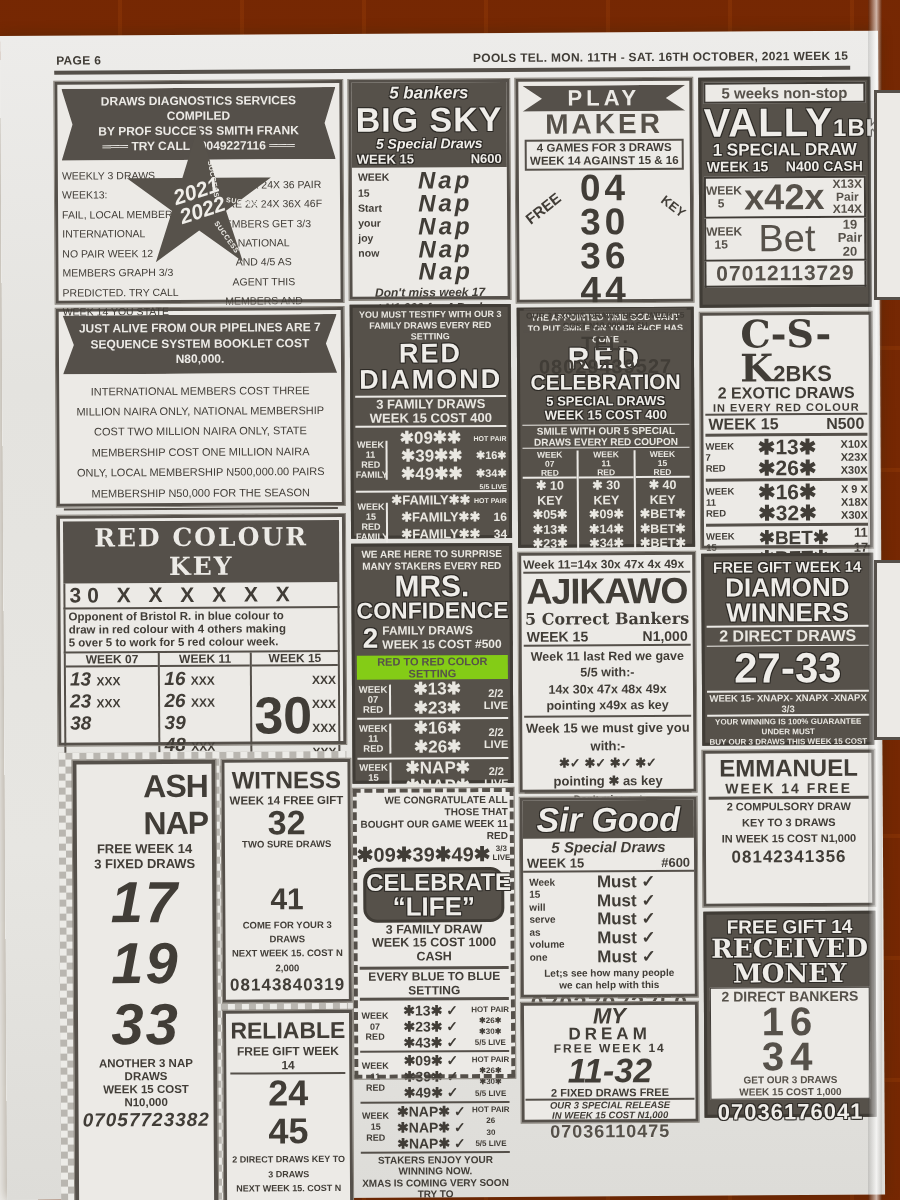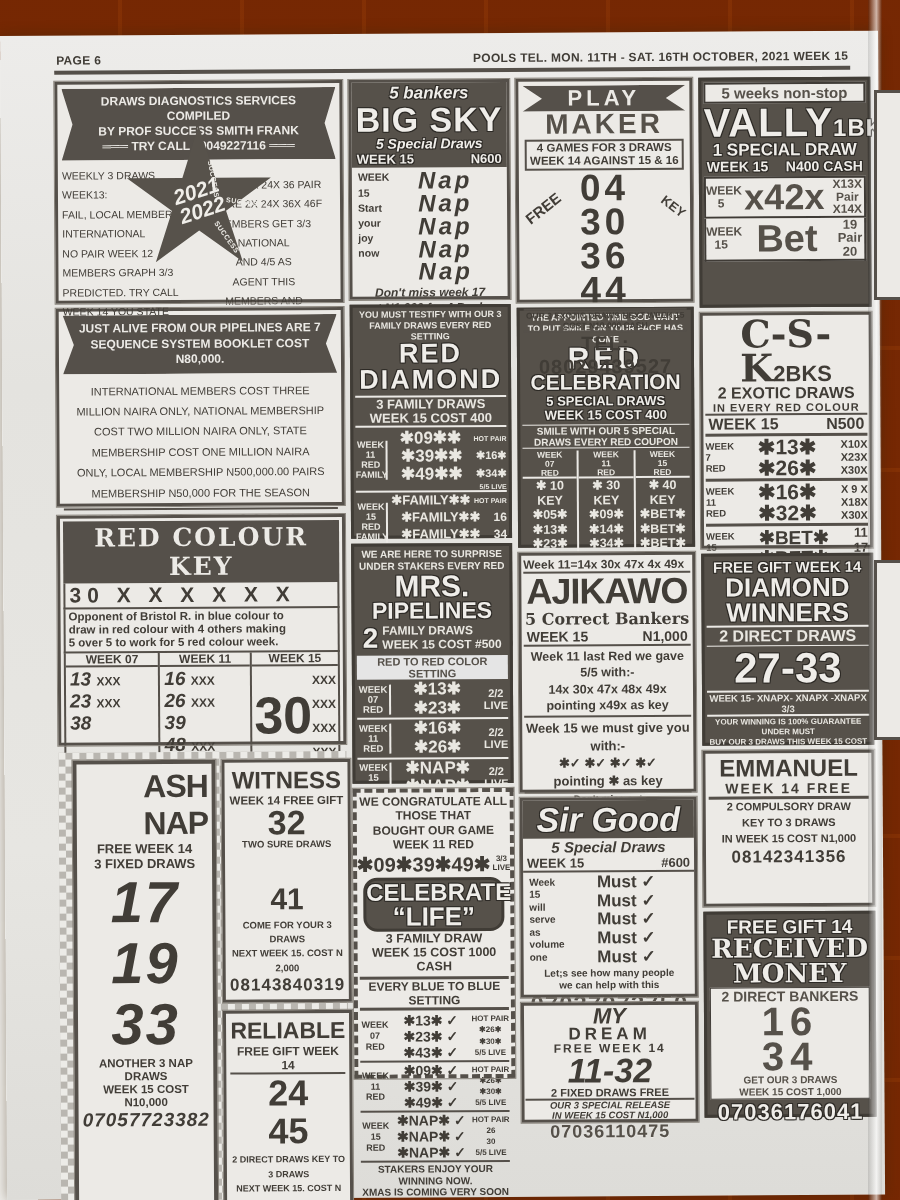--- a/index.html
+++ b/index.html
@@ -267,29 +267,29 @@
           </div>
         </div>
         <div class="ml" style="font-size:9.5px;font-weight:bold;line-height:1.25;margin-top:1px;">YOU MUST EXPERIENCE A BETTER CHANGE
 IN YOUR LIFE EVERY RED COLOUR, BUY
 FROM YOUR AGENT USE IT FOR BET 9JA.</div>
         <div class="phone out" style="font-size:24px;">07062115728</div>
       </div>
 
       <div class="dbox ctr" style="height:240px;padding:2px;">
         <div class="ml" style="font-size:10px;font-weight:bold;line-height:1.2;">WE ARE HERE TO SURPRISE
-UNDER STAKERS EVERY RED</div>
+MANY STAKERS EVERY RED</div>
         <div class="out" style="font-size:30px;font-weight:bold;line-height:.9;">MRS.</div>
-        <div class="out" style="font-size:23px;font-weight:bold;line-height:1;">PIPELINES</div>
+        <div class="out" style="font-size:23px;font-weight:bold;line-height:1;">CONFIDENCE</div>
         <div class="row" style="justify-content:center;gap:4px;">
           <span class="out" style="font-size:28px;font-weight:bold;">2</span>
           <span class="ml" style="font-size:12px;font-weight:bold;line-height:1.15;text-align:left;">FAMILY DRAWS
 WEEK 15 COST #500</span>
         </div>
-        <div style="font-size:11px;font-weight:bold;background:#e5e5e5;color:#56514a;margin:1px 0;">RED TO RED COLOR SETTING</div>
+        <div style="font-size:11px;font-weight:bold;background:#84cc16;color:#56514a;margin:1px 0;">RED TO RED COLOR SETTING</div>
         <div class="row" style="border-bottom:2px solid #eceae6;">
           <span class="ml" style="width:34px;font-size:9.5px;font-weight:bold;line-height:1.05;border-right:2px solid #eceae6;">WEEK
 07
 RED</span>
           <span class="grow" style="font-size:17px;font-weight:bold;line-height:1.1;"><span class="ml">✱13✱</span><br><span>✱23✱</span></span>
           <span style="font-size:11px;font-weight:bold;"><span>2/2</span><br><span>LIVE</span></span>
         </div>
         <div class="row" style="border-bottom:2px solid #eceae6;">
           <span class="ml" style="width:34px;font-size:9.5px;font-weight:bold;line-height:1.05;border-right:2px solid #eceae6;">WEEK
 11
@@ -304,21 +304,21 @@
           <span class="grow" style="font-size:17px;font-weight:bold;line-height:1.1;"><span>✱NAP✱</span><br><span>✱NAP✱</span></span>
           <span style="font-size:11px;font-weight:bold;"><span>2/2</span><br><span>LIVE</span></span>
         </div>
         <div class="ml" style="font-size:9.5px;font-weight:bold;line-height:1.2;border-top:2px solid #eceae6;margin-top:1px;">MAKE YOUR MONEY EVERY RED COUPON
 USE IT FOR BET9JA
 AVAILABLE TO ALL AGENT.</div>
         <div class="phone out" style="font-size:23px;">07036708109</div>
       </div>
 
       <div class="box ctr" style="height:290px;border-style:dashed;border-width:4px;padding:2px;">
-        <div class="ml" style="font-size:12px;font-weight:bold;line-height:1.2;">WE CONGRATULATE ALL THOSE THAT
+        <div class="ml" style="font-size:10px;font-weight:bold;line-height:1.2;text-align:right;">WE CONGRATULATE ALL THOSE THAT
 BOUGHT OUR GAME WEEK 11 RED</div>
         <div class="row" style="justify-content:center;gap:2px;">
           <span style="font-size:20px;font-weight:bold;">✱09✱39✱49✱</span>
           <span class="ml" style="font-size:8px;font-weight:bold;line-height:1.1;">3/3
 LIVE</span>
         </div>
         <div class="dbox" style="border-radius:14px;padding:0;margin:1px 4px;">
           <div class="out" style="font-size:24px;font-weight:bold;line-height:1;">CELEBRATE</div>
           <div class="out" style="font-size:26px;font-weight:bold;line-height:.95;">“LIFE”</div>
         </div>
@@ -516,25 +516,26 @@
           <span class="ml" style="width:30px;font-size:12px;font-weight:bold;line-height:1.1;">WEEK
 5</span>
           <span class="grow" style="font-size:36px;font-weight:bold;line-height:1;">x42x</span>
           <span class="ml" style="font-size:12px;font-weight:bold;line-height:1.05;padding-right:2px;">X13X
 Pair
 X14X</span>
         </div>
         <div class="row" style="background:#eceae6;color:#56514a;border:2px solid #3f3b36;border-top:none;">
           <span class="ml" style="width:30px;font-size:12px;font-weight:bold;line-height:1.1;">WEEK
 15</span>
-          <span class="grow" style="font-size:38px;font-weight:bold;line-height:1;">Bet</span>
+          <span class="grow" style="font-size:38px;font-weight:normal;line-height:1;">Bet</span>
           <span class="ml" style="font-size:13px;font-weight:bold;line-height:1.05;padding-right:2px;">19
 Pair
 20</span>
         </div>
+        <div class="phone" style="font-size:21px;background:#eceae6;color:#56514a;border:2px solid #3f3b36;border-top:none;">07012113729</div>
       </div>
 
       <div class="box ctr" style="height:236px;padding:2px;">
         <div style="font-size:38px;font-weight:bold;line-height:.9;">
           <span class="serif">C-S-K</span><span style="font-size:22px;">2BKS</span>
         </div>
         <div style="font-size:16px;font-weight:bold;line-height:1;">2 EXOTIC DRAWS</div>
         <div style="font-size:11px;font-weight:bold;letter-spacing:1px;">IN EVERY RED COLOUR</div>
         <div class="row" style="font-size:16px;font-weight:bold;border-top:2px solid #55504a;border-bottom:3px solid #55504a;padding:0 3px;">
           <span>WEEK 15</span>

